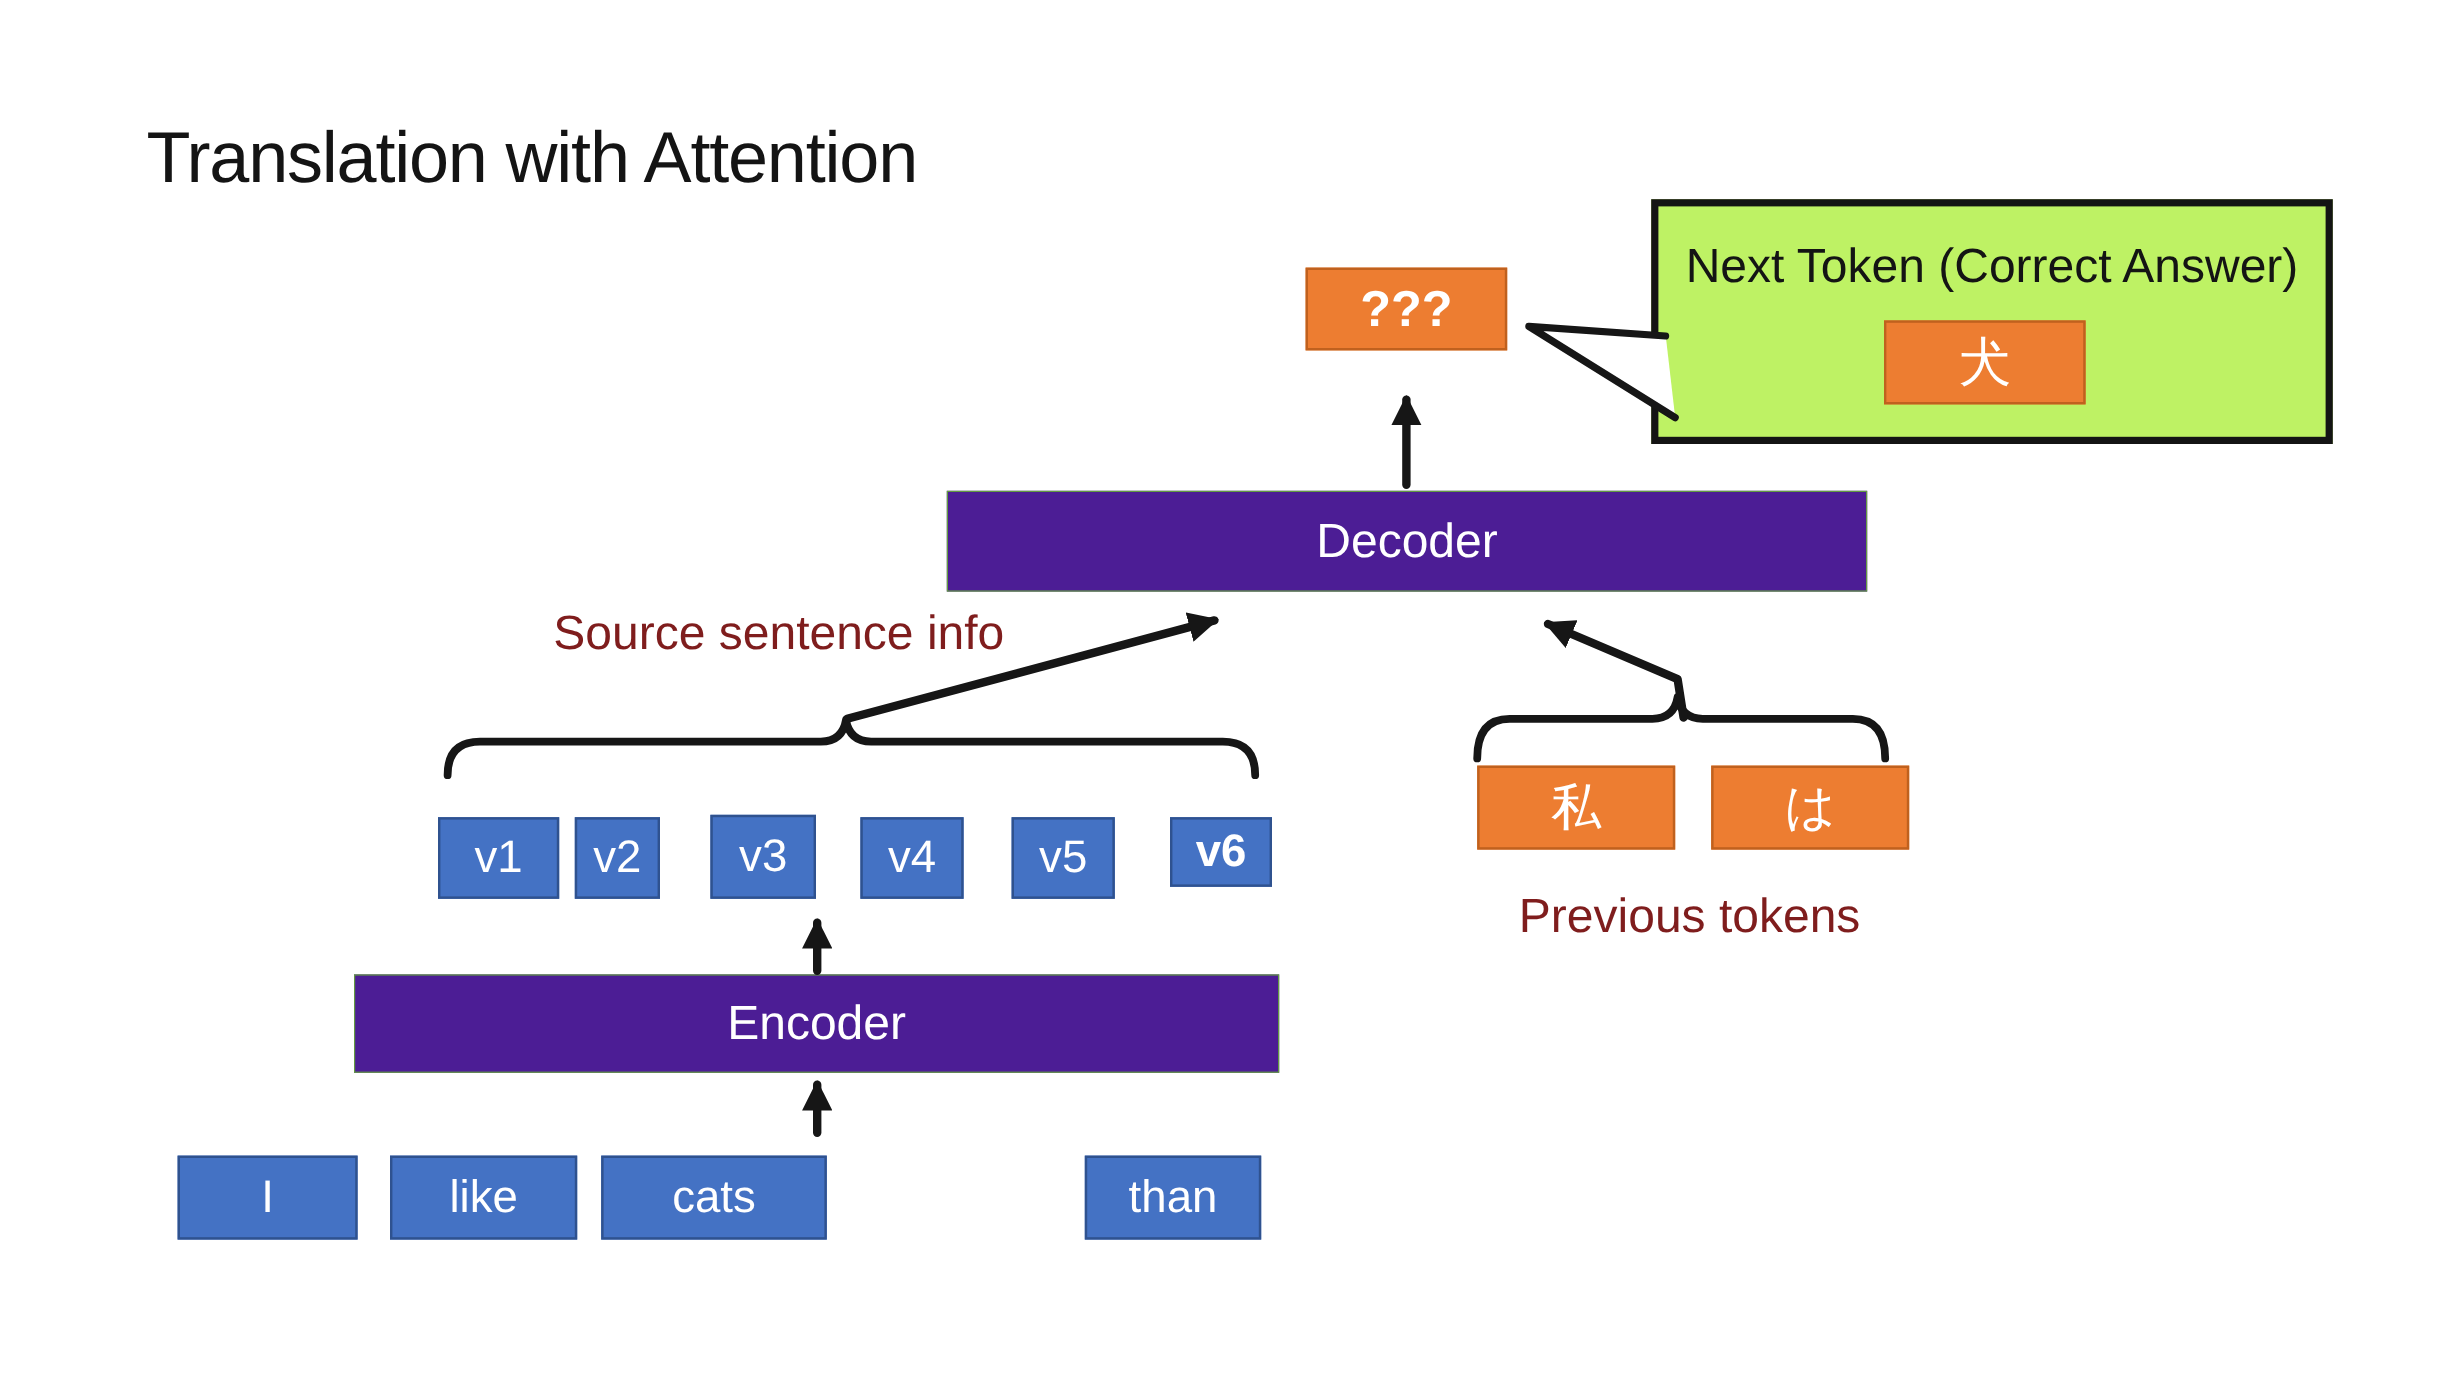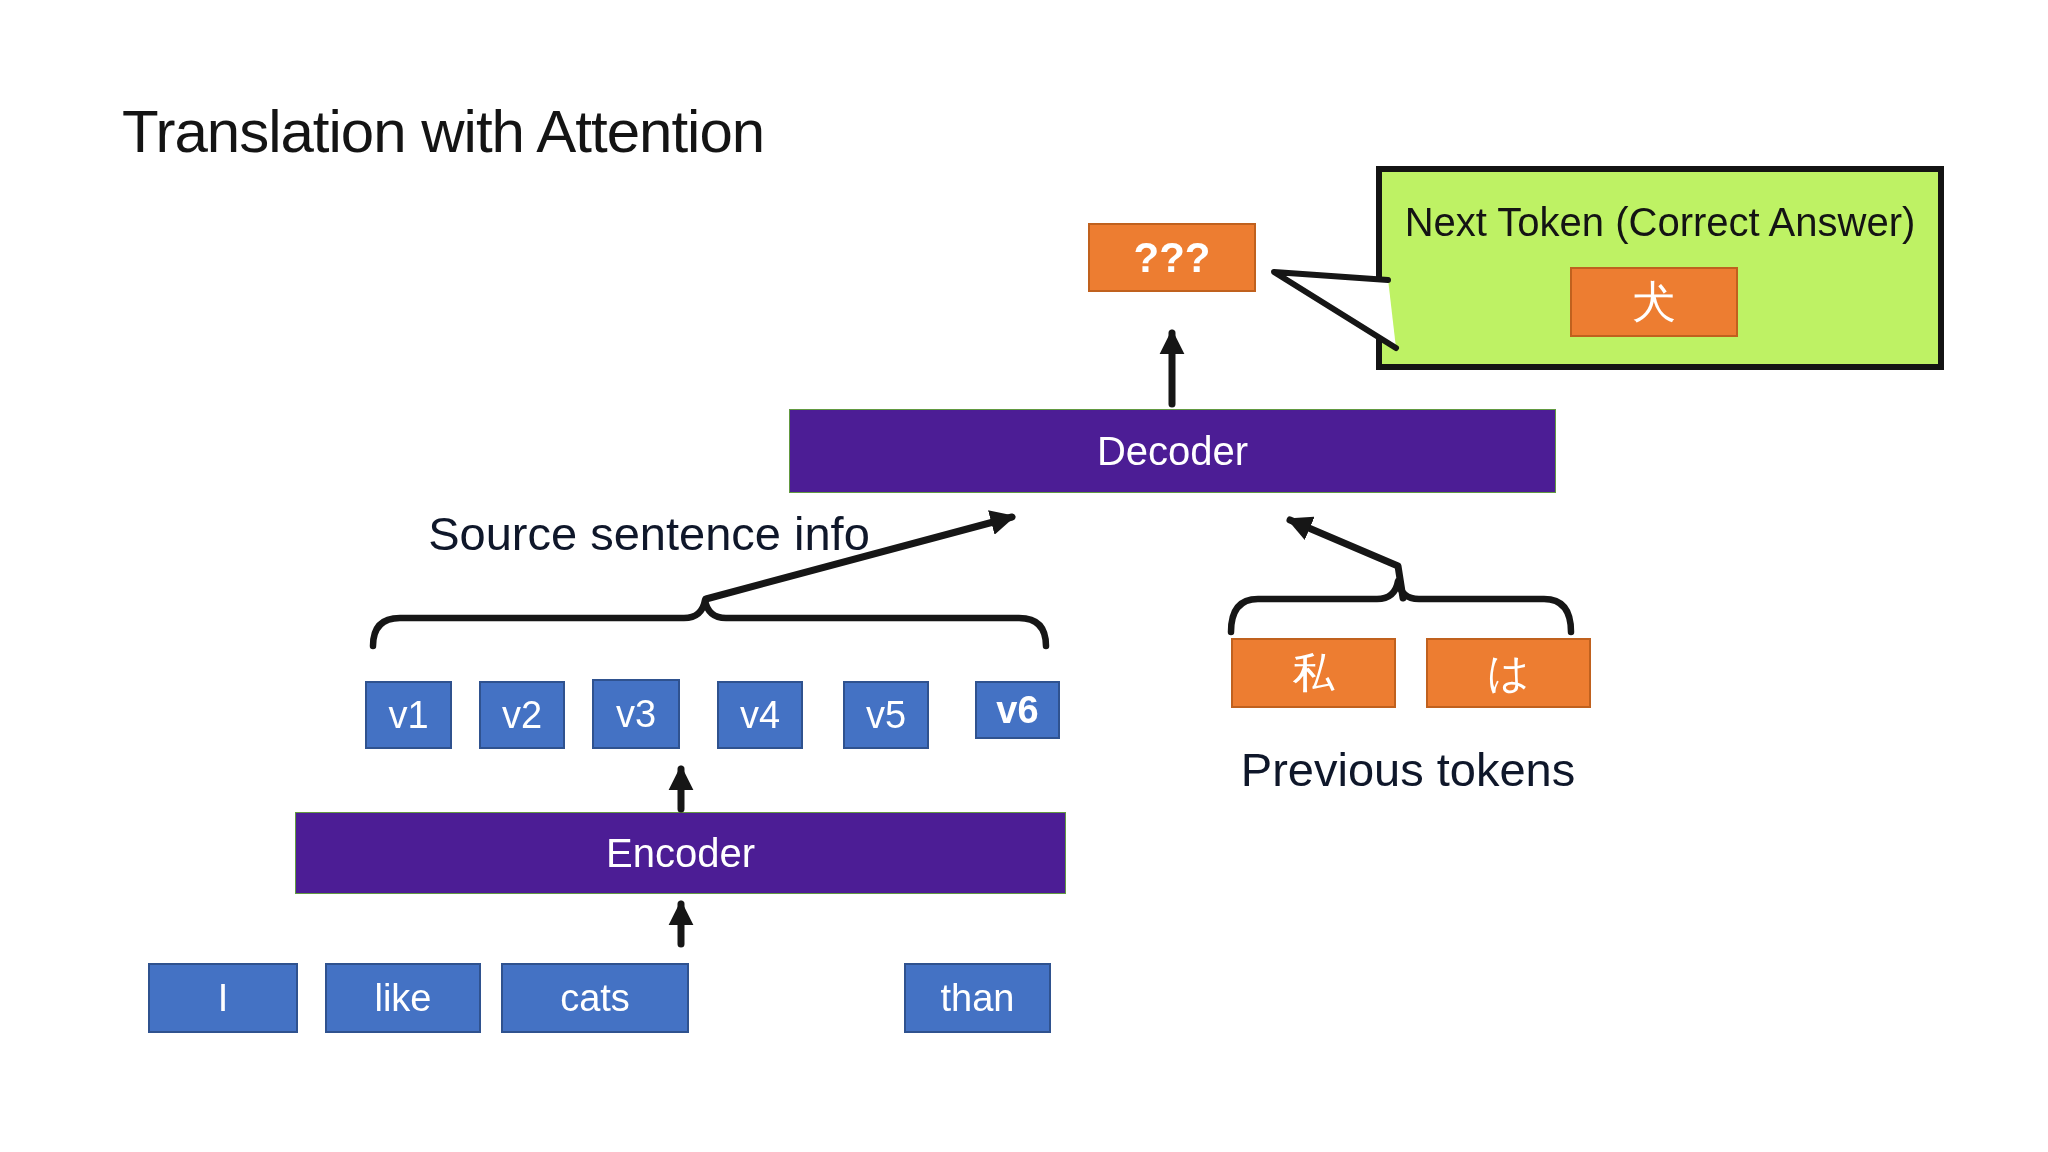--- a/index.html
+++ b/index.html
@@ -26,22 +26,22 @@
     align-items:center;
     justify-content:center;
     color:#ffffff;
     white-space:nowrap;
   }
   .blue{background:#4472C4;border:2px solid #2F528F;font-size:38px;}
   .green{background:#4c1d95;border:1px solid #629941;font-size:40px;}
   .orange{background:#ED7D31;border:2px solid #C0611E;font-size:42px;}
   .label{
     position:absolute;
-    color:#0f172a;
-    font-size:47px;
+    color:#7f1d1d;
+    font-size:40px;
     text-align:center;
     white-space:nowrap;
   }
   .callout{
     position:absolute;
     left:1340px;top:166px;
     width:568px;height:204px;
     box-sizing:border-box;
     background:#bef264;
     border:6px solid #141414;
@@ -79,22 +79,22 @@
 
   <div class="callout">
     <div class="callout-heading">Next Token (Correct Answer)</div>
     <div class="box orange callout-token">犬</div>
   </div>
 
   <div class="box green" style="left:753px;top:409px;width:767px;height:84px;">Decoder</div>
 
   <div class="box green" style="left:259px;top:812px;width:771px;height:82px;">Encoder</div>
 
-  <div class="box blue" style="left:329px;top:681px;width:87px;height:68px;">v1</div>
-  <div class="box blue" style="left:443px;top:681px;width:86px;height:68px;">v2</div>
+  <div class="box blue" style="left:329px;top:681px;width:101px;height:68px;">v1</div>
+  <div class="box blue" style="left:443px;top:681px;width:71px;height:68px;">v2</div>
   <div class="box blue" style="left:556px;top:679px;width:88px;height:70px;">v3</div>
   <div class="box blue" style="left:681px;top:681px;width:86px;height:68px;">v4</div>
   <div class="box blue" style="left:807px;top:681px;width:86px;height:68px;">v5</div>
   <div class="box blue" style="left:939px;top:681px;width:85px;height:58px;font-weight:bold;">v6</div>
 
   <div class="box blue" style="left:112px;top:963px;width:150px;height:70px;">I</div>
   <div class="box blue" style="left:289px;top:963px;width:156px;height:70px;">like</div>
   <div class="box blue" style="left:465px;top:963px;width:188px;height:70px;">cats</div>
   <div class="box blue" style="left:868px;top:963px;width:147px;height:70px;">than</div>
 

